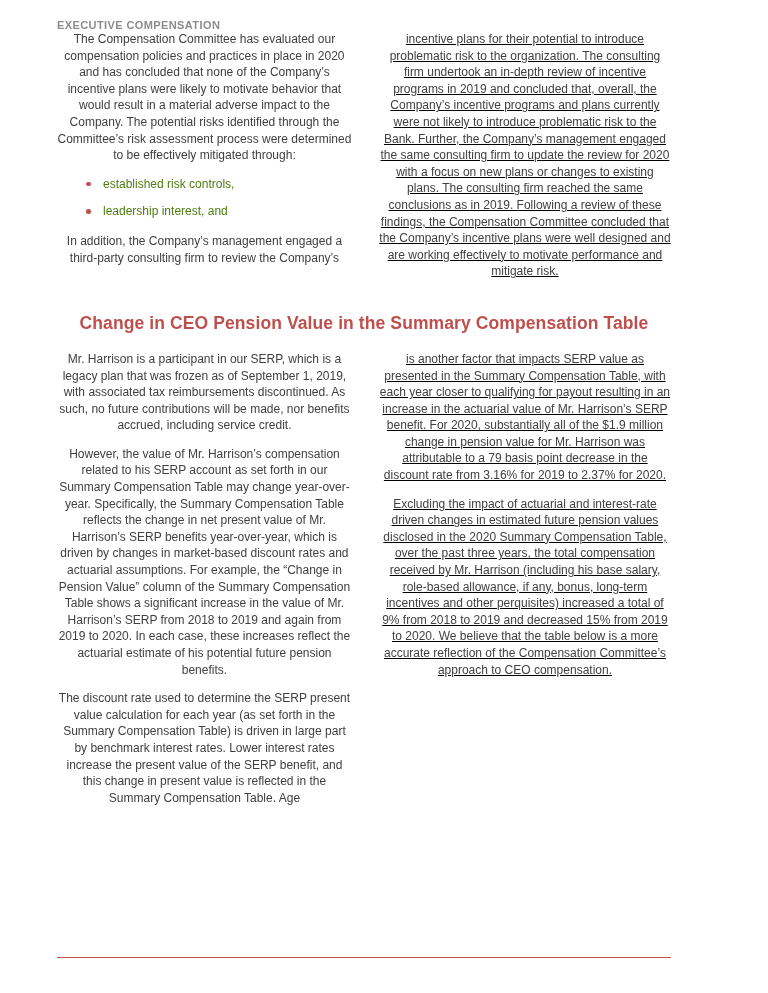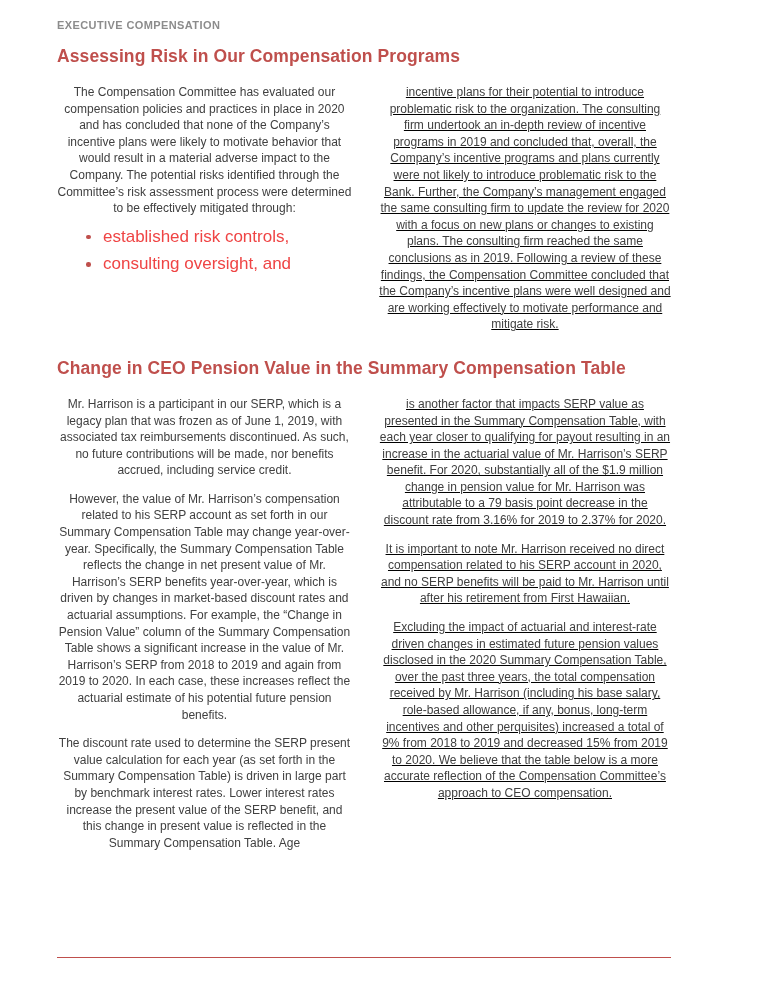--- a/index.html
+++ b/index.html
@@ -26,21 +26,22 @@
   }
   h1.section-heading {
     font-size: 17.5px;
     font-weight: bold;
     color: #bf4f4c;
     margin-top: 15px;
     margin-bottom: 17px;
     letter-spacing: 0.1px;
   }
   h1.section-heading.second {
-    margin-top: 13px;
+    margin-top: 21px;
+    text-align: center;
   }
   .columns {
     display: flex;
     gap: 27px;
   }
   .col { width: 315px; }
   .col.right { width: 312px; text-decoration: underline; }
   .col p {
     font-size: 12px;
     line-height: 16.6px;
@@ -48,23 +49,23 @@
     margin-bottom: 12px;
     text-align: center;
   }
   ul.bullets {
     list-style: none;
     margin: 2px 0 13px 0;
   }
   ul.bullets li {
     position: relative;
     padding-left: 46px;
-    font-size: 17px;
+    font-size: 12px;
     line-height: 16.6px;
-    color: #ef4444;
+    color: #4d7c0f;
     margin-bottom: 11px;
   }
   ul.bullets li .dot {
     position: absolute;
     left: 29px;
     top: 6px;
     width: 4.5px;
     height: 4.5px;
     border-radius: 50%;
     background: #bf4f4c;
@@ -101,52 +102,51 @@
     text-align: center;
   }
 </style>
 </head>
 <body>
 
 <div class="page">
 
   <div class="eyebrow">EXECUTIVE COMPENSATION</div>
 
-  <h1 class="section-heading">Assessing Risk in Our Compensation Programs</h1>
 
   <div class="columns">
     <div class="col left">
       <p>The Compensation Committee has evaluated our compensation policies and practices in place in 2020 and has concluded that none of the Company’s incentive plans were likely to motivate behavior that would result in a material adverse impact to the Company. The potential risks identified through the Committee’s risk assessment process were determined to be effectively mitigated through:</p>
       <ul class="bullets">
         <li>
           <span class="dot"></span>
           <span>established risk controls,</span>
         </li>
         <li>
           <span class="dot"></span>
-          <span>consulting oversight, and</span>
+          <span>leadership interest, and</span>
         </li>
       </ul>
+      <p>In addition, the Company’s management engaged a third-party consulting firm to review the Company’s</p>
     </div>
     <div class="col right">
       <p>incentive plans for their potential to introduce problematic risk to the organization. The consulting firm undertook an in-depth review of incentive programs in 2019 and concluded that, overall, the Company’s incentive programs and plans currently were not likely to introduce problematic risk to the Bank. Further, the Company’s management engaged the same consulting firm to update the review for 2020 with a focus on new plans or changes to existing plans. The consulting firm reached the same conclusions as in 2019. Following a review of these findings, the Compensation Committee concluded that the Company’s incentive plans were well designed and are working effectively to motivate performance and mitigate risk.</p>
     </div>
   </div>
 
   <h1 class="section-heading second">Change in CEO Pension Value in the Summary Compensation Table</h1>
 
   <div class="columns">
     <div class="col left">
-      <p>Mr. Harrison is a participant in our SERP, which is a legacy plan that was frozen as of June 1, 2019, with associated tax reimbursements discontinued. As such, no future contributions will be made, nor benefits accrued, including service credit.</p>
+      <p>Mr. Harrison is a participant in our SERP, which is a legacy plan that was frozen as of September 1, 2019, with associated tax reimbursements discontinued. As such, no future contributions will be made, nor benefits accrued, including service credit.</p>
       <p>However, the value of Mr. Harrison’s compensation related to his SERP account as set forth in our Summary Compensation Table may change year-over-year. Specifically, the Summary Compensation Table reflects the change in net present value of Mr. Harrison’s SERP benefits year-over-year, which is driven by changes in market-based discount rates and actuarial assumptions. For example, the “Change in Pension Value” column of the Summary Compensation Table shows a significant increase in the value of Mr. Harrison’s SERP from 2018 to 2019 and again from 2019 to 2020. In each case, these increases reflect the actuarial estimate of his potential future pension benefits.</p>
       <p>The discount rate used to determine the SERP present value calculation for each year (as set forth in the Summary Compensation Table) is driven in large part by benchmark interest rates. Lower interest rates increase the present value of the SERP benefit, and this change in present value is reflected in the Summary Compensation Table. Age</p>
     </div>
     <div class="col right">
       <p>is another factor that impacts SERP value as presented in the Summary Compensation Table, with each year closer to qualifying for payout resulting in an increase in the actuarial value of Mr. Harrison’s SERP benefit. For 2020, substantially all of the $1.9 million change in pension value for Mr. Harrison was attributable to a 79 basis point decrease in the discount rate from 3.16% for 2019 to 2.37% for 2020.</p>
-      <p>It is important to note Mr. Harrison received no direct compensation related to his SERP account in 2020, and no SERP benefits will be paid to Mr. Harrison until after his retirement from First Hawaiian.</p>
       <p>Excluding the impact of actuarial and interest-rate driven changes in estimated future pension values disclosed in the 2020 Summary Compensation Table, over the past three years, the total compensation received by Mr. Harrison (including his base salary, role-based allowance, if any, bonus, long-term incentives and other perquisites) increased a total of 9% from 2018 to 2019 and decreased 15% from 2019 to 2020. We believe that the table below is a more accurate reflection of the Compensation Committee’s approach to CEO compensation.</p>
     </div>
   </div>
 
   <footer>
     <div class="footer-rule"></div>
     <div class="footer-row">
       <span class="page-number">64</span>
       <span class="footer-brand">
         <span class="company">FIRST HAWAIIAN, INC.</span>

